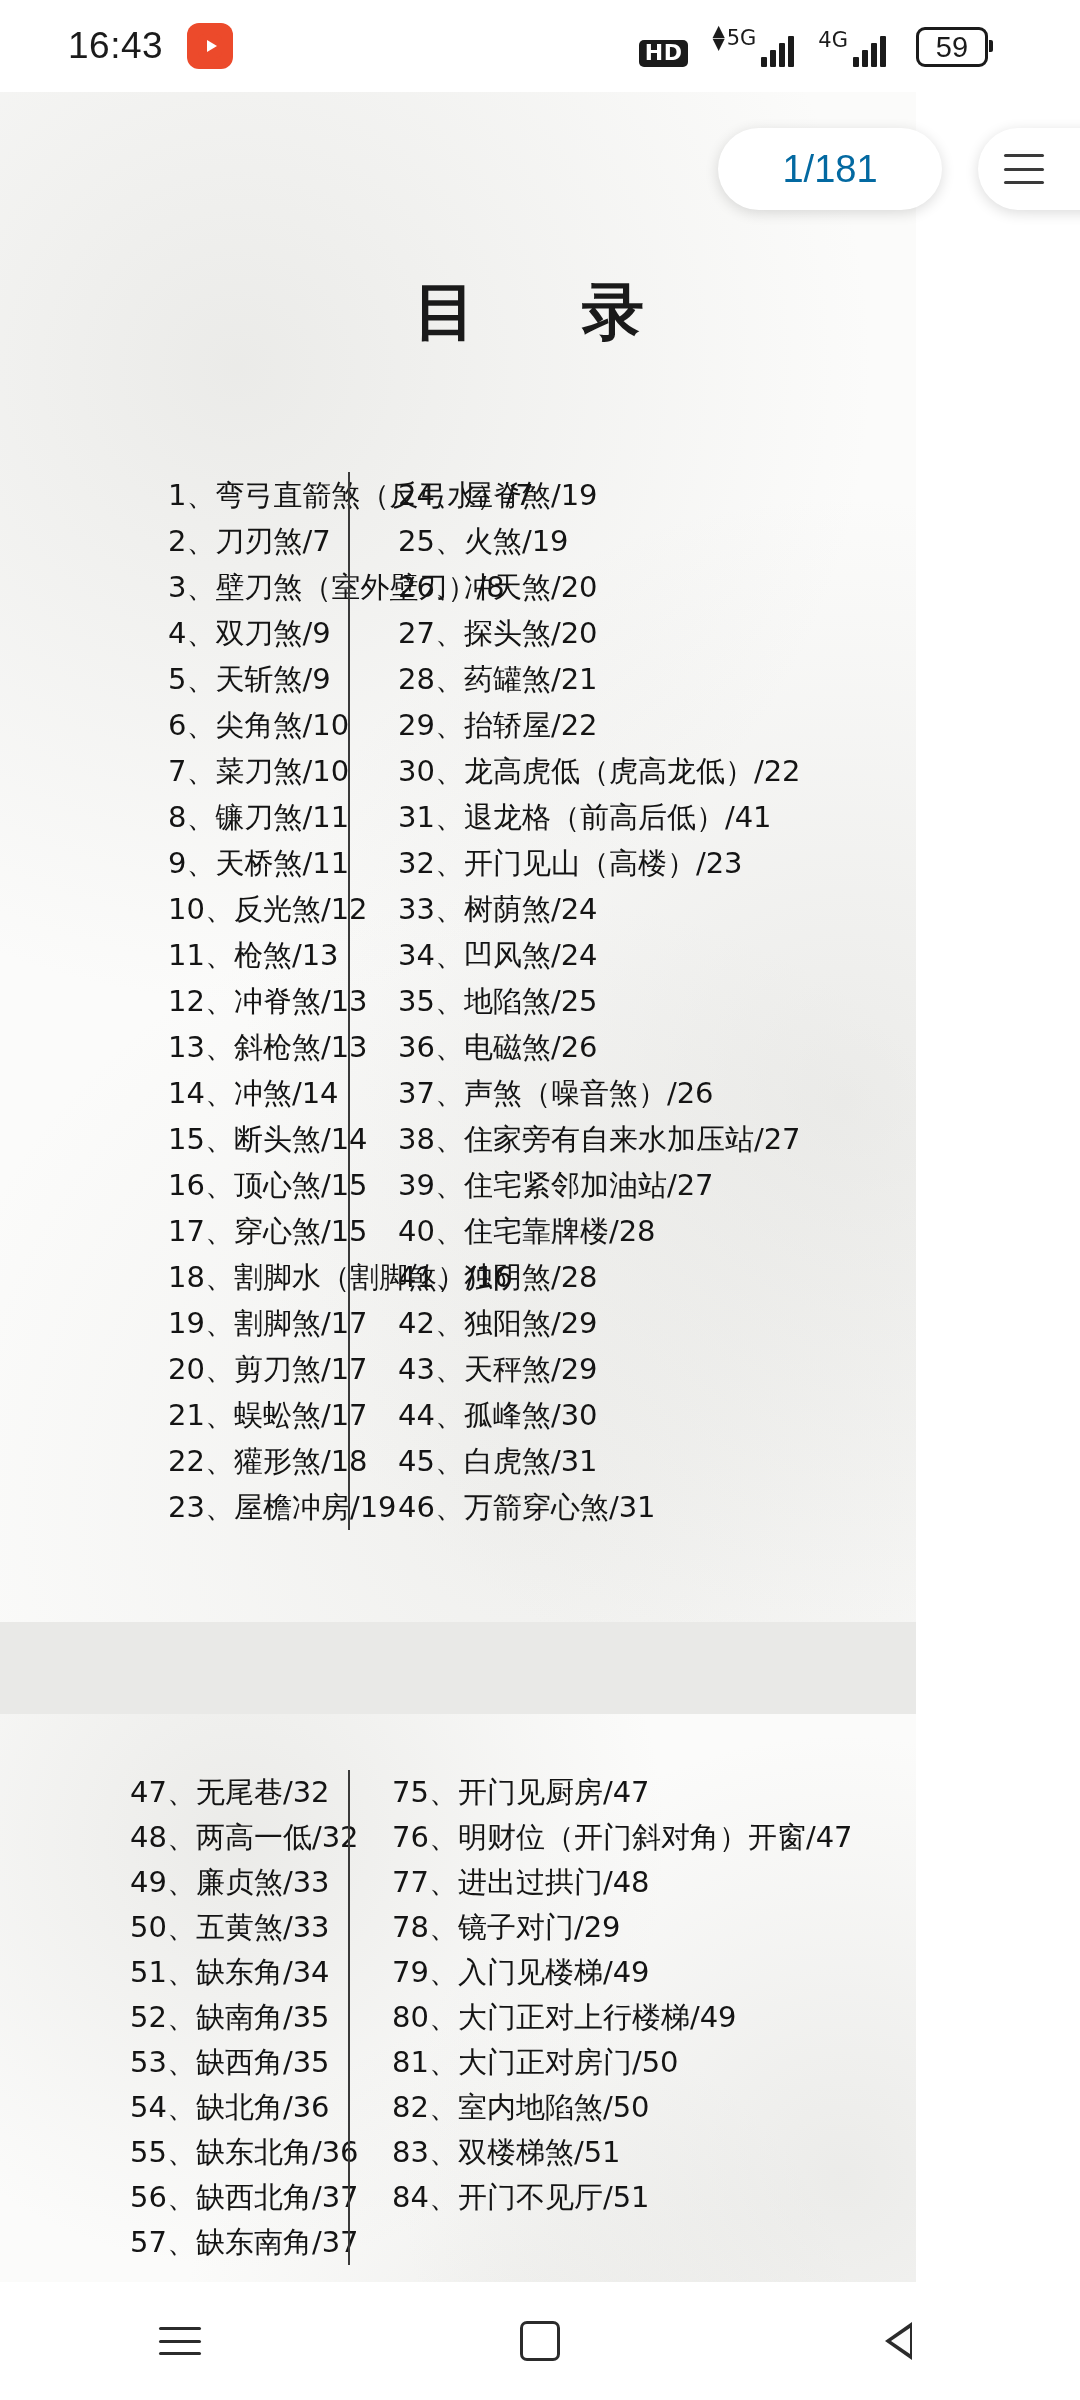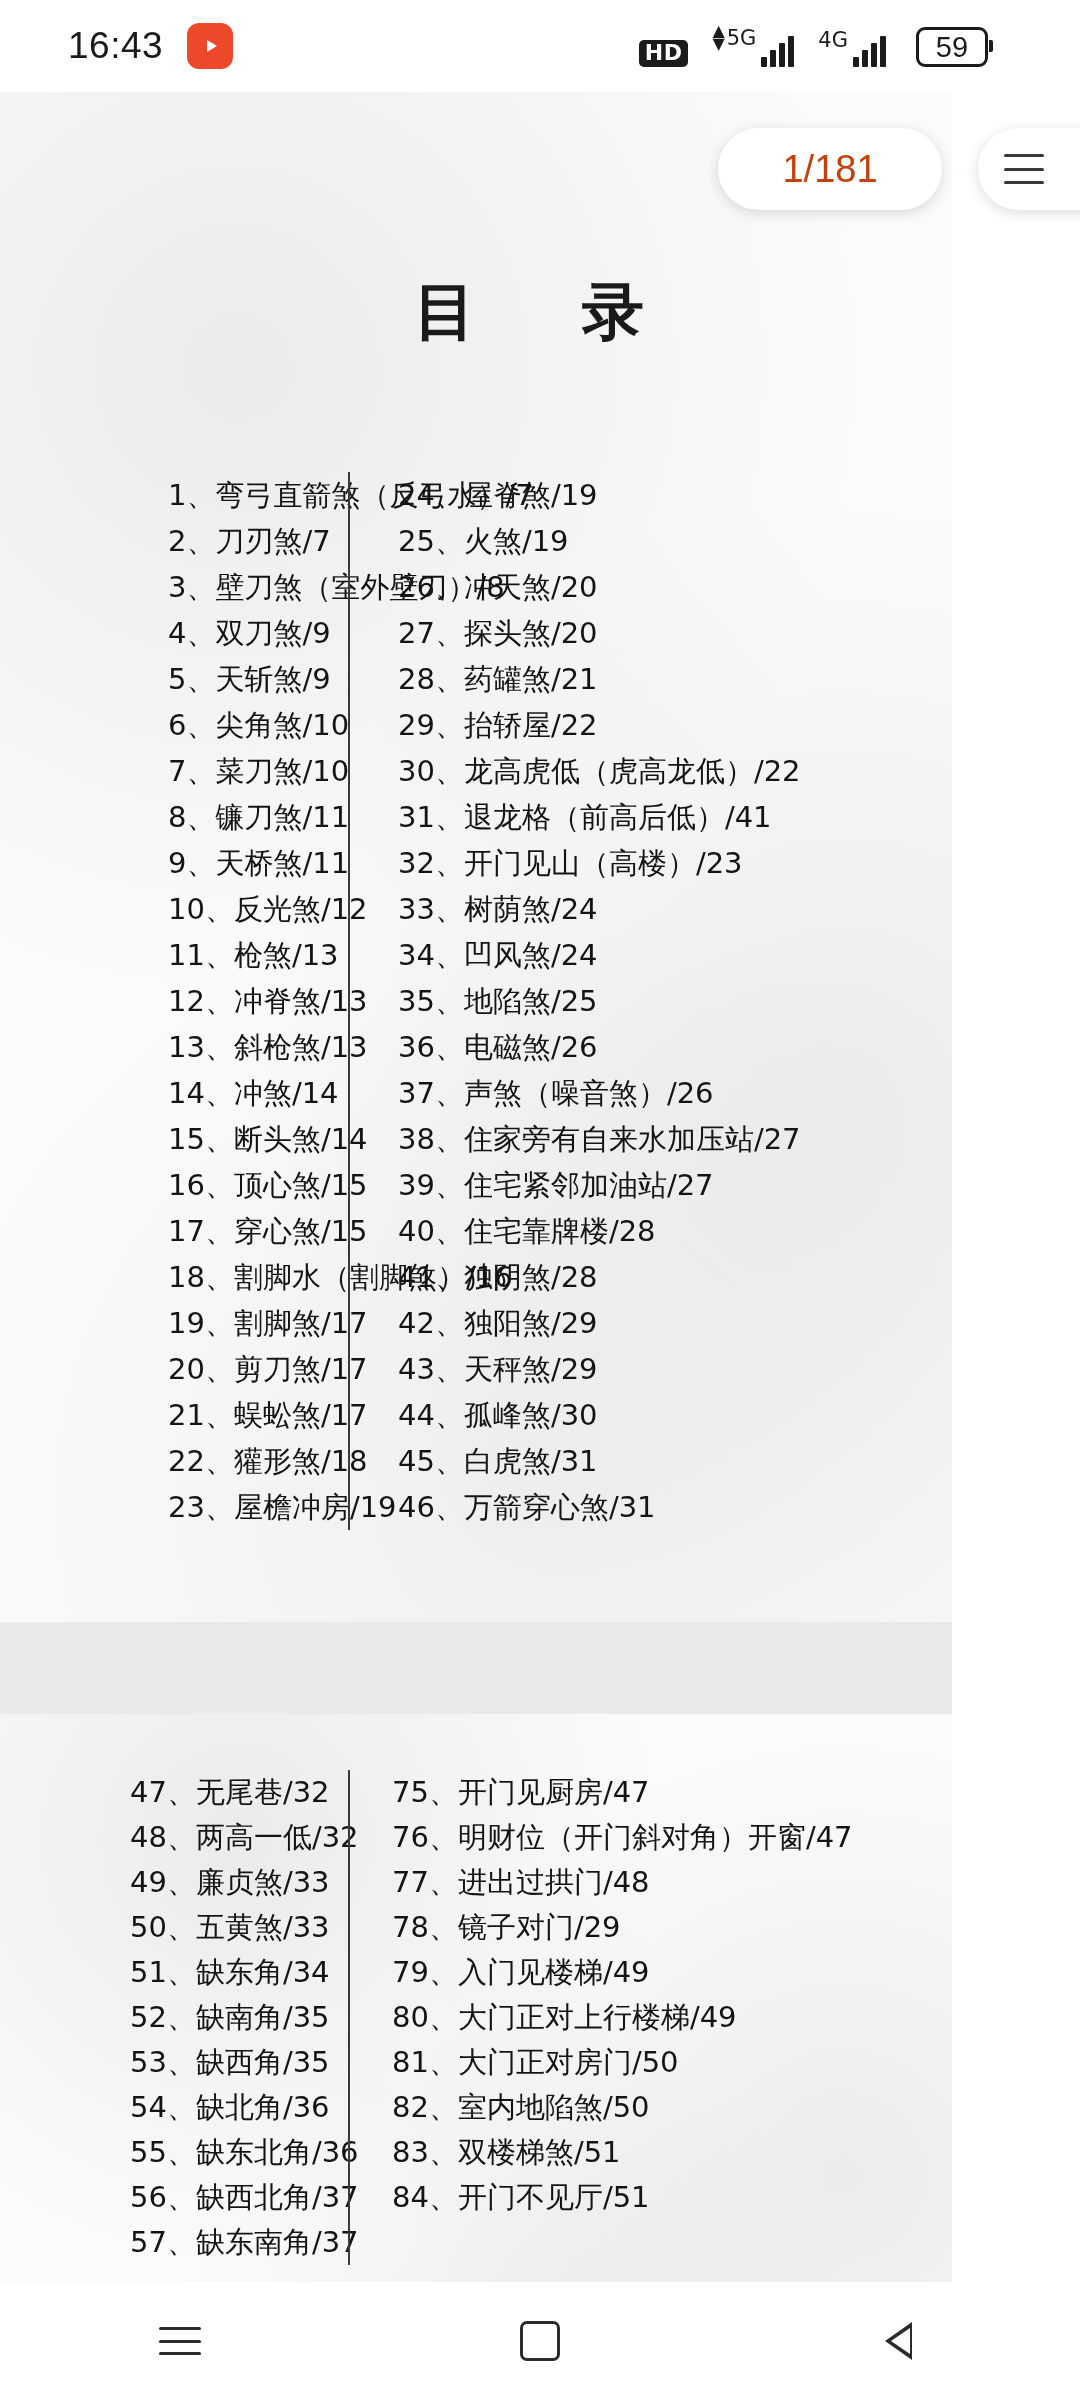--- a/index.html
+++ b/index.html
@@ -140,21 +140,21 @@
     left: 718px;
     width: 224px;
     height: 82px;
     border-radius: 41px;
     background: #ffffff;
     box-shadow: 0 3px 14px rgba(0,0,0,0.14);
     display: flex;
     align-items: center;
     justify-content: center;
     font-size: 38px;
-    color: #c2410c;
+    color: #0369a1;
     z-index: 30;
     font-family: "Liberation Sans", sans-serif;
   }
   .menu-pill {
     position: absolute;
     top: 128px;
     left: 978px;
     width: 130px;
     height: 82px;
     border-radius: 41px 0 0 41px;
@@ -183,21 +183,20 @@
 
   
   .doc {
     position: absolute;
     top: 92px;
     left: 0;
     width: 916px;
     height: 2190px;
     background: #000000;
     overflow: hidden;
-    padding-left: 36px;
   }
   .page {
     position: absolute;
     left: 0;
     width: 1080px;
     background: #fbfbfa;
     background-image:
       radial-gradient(circle at 22% 18%, rgba(205,205,200,0.35) 0%, rgba(255,255,255,0) 42%),
       radial-gradient(circle at 78% 66%, rgba(200,200,195,0.30) 0%, rgba(255,255,255,0) 46%),
       radial-gradient(circle at 48% 92%, rgba(210,210,205,0.28) 0%, rgba(255,255,255,0) 40%);

